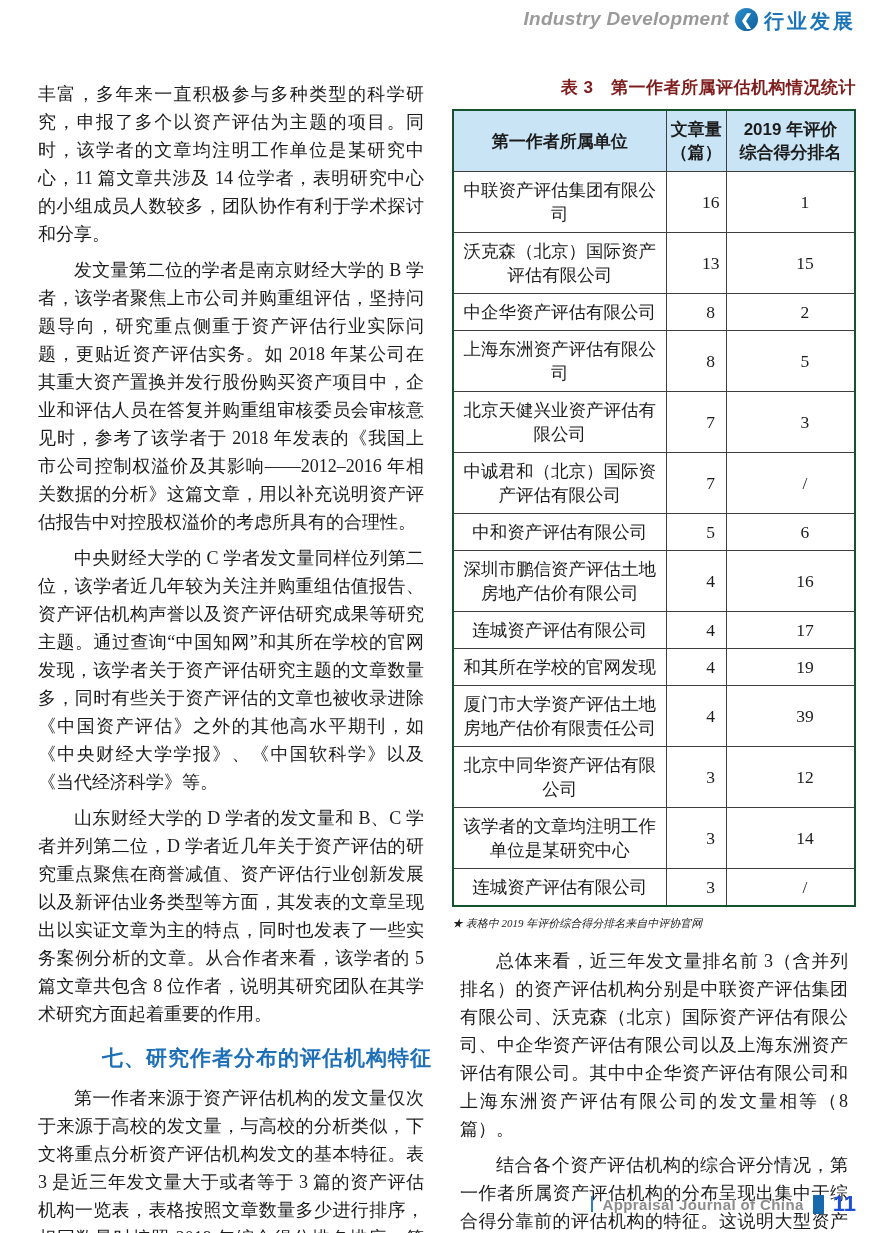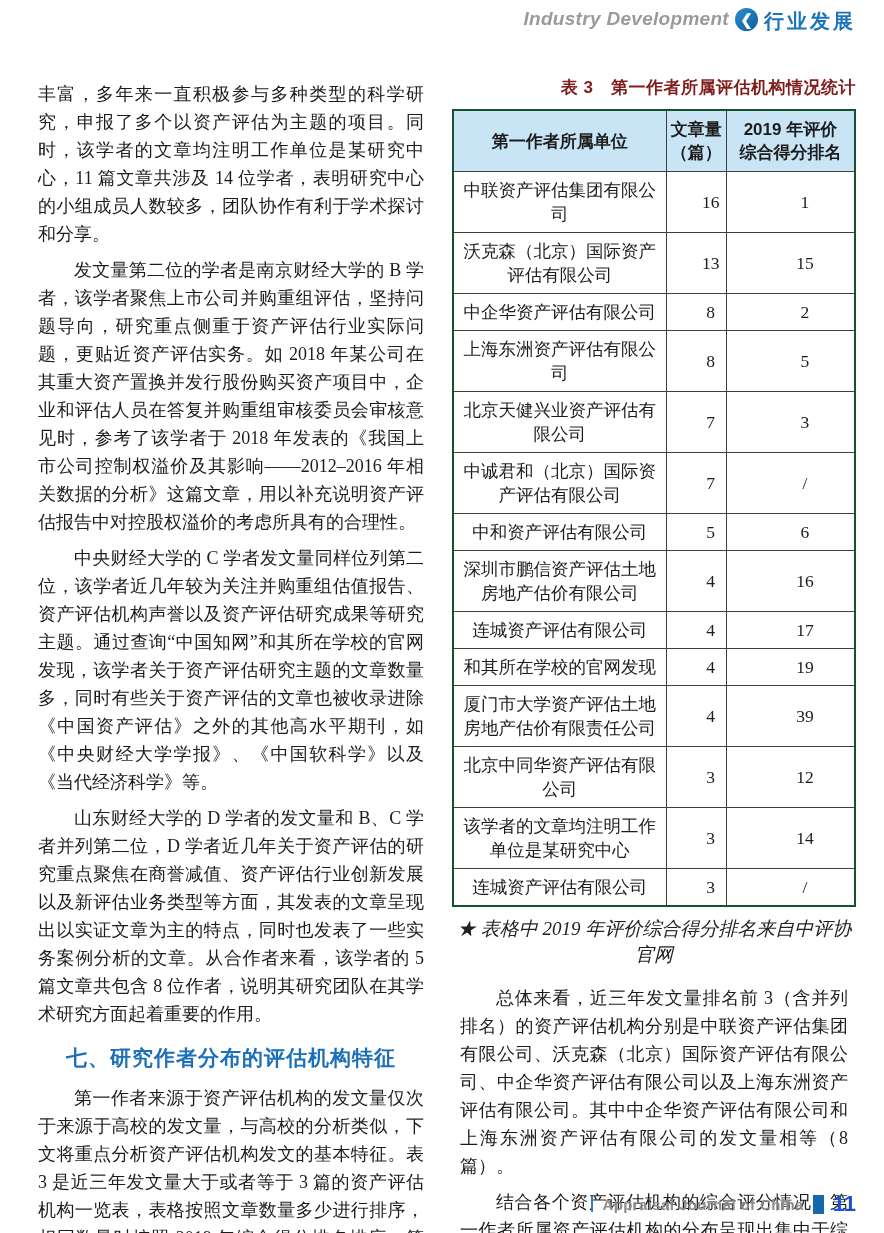--- a/index.html
+++ b/index.html
@@ -43,21 +43,21 @@
     margin:8px; font-size:18px; line-height:28px;
     text-align:justify; text-justify:inter-ideograph;
     text-indent:2em;
   }
   .body-p.no-indent { text-indent:0; }
 
   .section-heading {
     margin:16px 0 12px;
     font-family:"Liberation Sans", sans-serif;
     font-weight:bold; font-size:21px; color:#1d6fb8;
-    text-align:center; letter-spacing:1px;
+    text-align:right; letter-spacing:1px;
   }
 
   
   .table-title {
     margin:4px 0 10px;
     font-family:"Liberation Sans", sans-serif;
     font-weight:bold; font-size:17px; text-align:right; color:#7f1d1d;
     letter-spacing:0.5px;
   }
   table.stat-table {
@@ -75,21 +75,21 @@
     font-size:17.5px; line-height:24px; padding:6px 6px;
   }
   .stat-table td.org  { text-align:center;margin-top:20px; }
   .stat-table td.num  { text-align:center;padding-left:35px; }
   .stat-table col.c1 { width:53%; }
   .stat-table col.c2 { width:15%; }
   .stat-table col.c3 { width:32%; }
 
   .table-footnote {
     margin:9px 0 16px;
-    font-style:italic; font-size:19px; text-align:center; color:#222222;
+    font-style:italic; font-size:11px; text-align:left; color:#222222;
   }
 
   
   .page-footer {
     position:absolute; bottom:16px; right:28px;
     display:flex; align-items:center; gap:9px;
     font-family:"Liberation Sans", sans-serif;
   }
   .footer-bar   { width:2px; height:16px; background:#2f7fc1; }
   .footer-journal { color:#8c8c8c; font-weight:bold; font-size:15px; letter-spacing:0.4px; }

